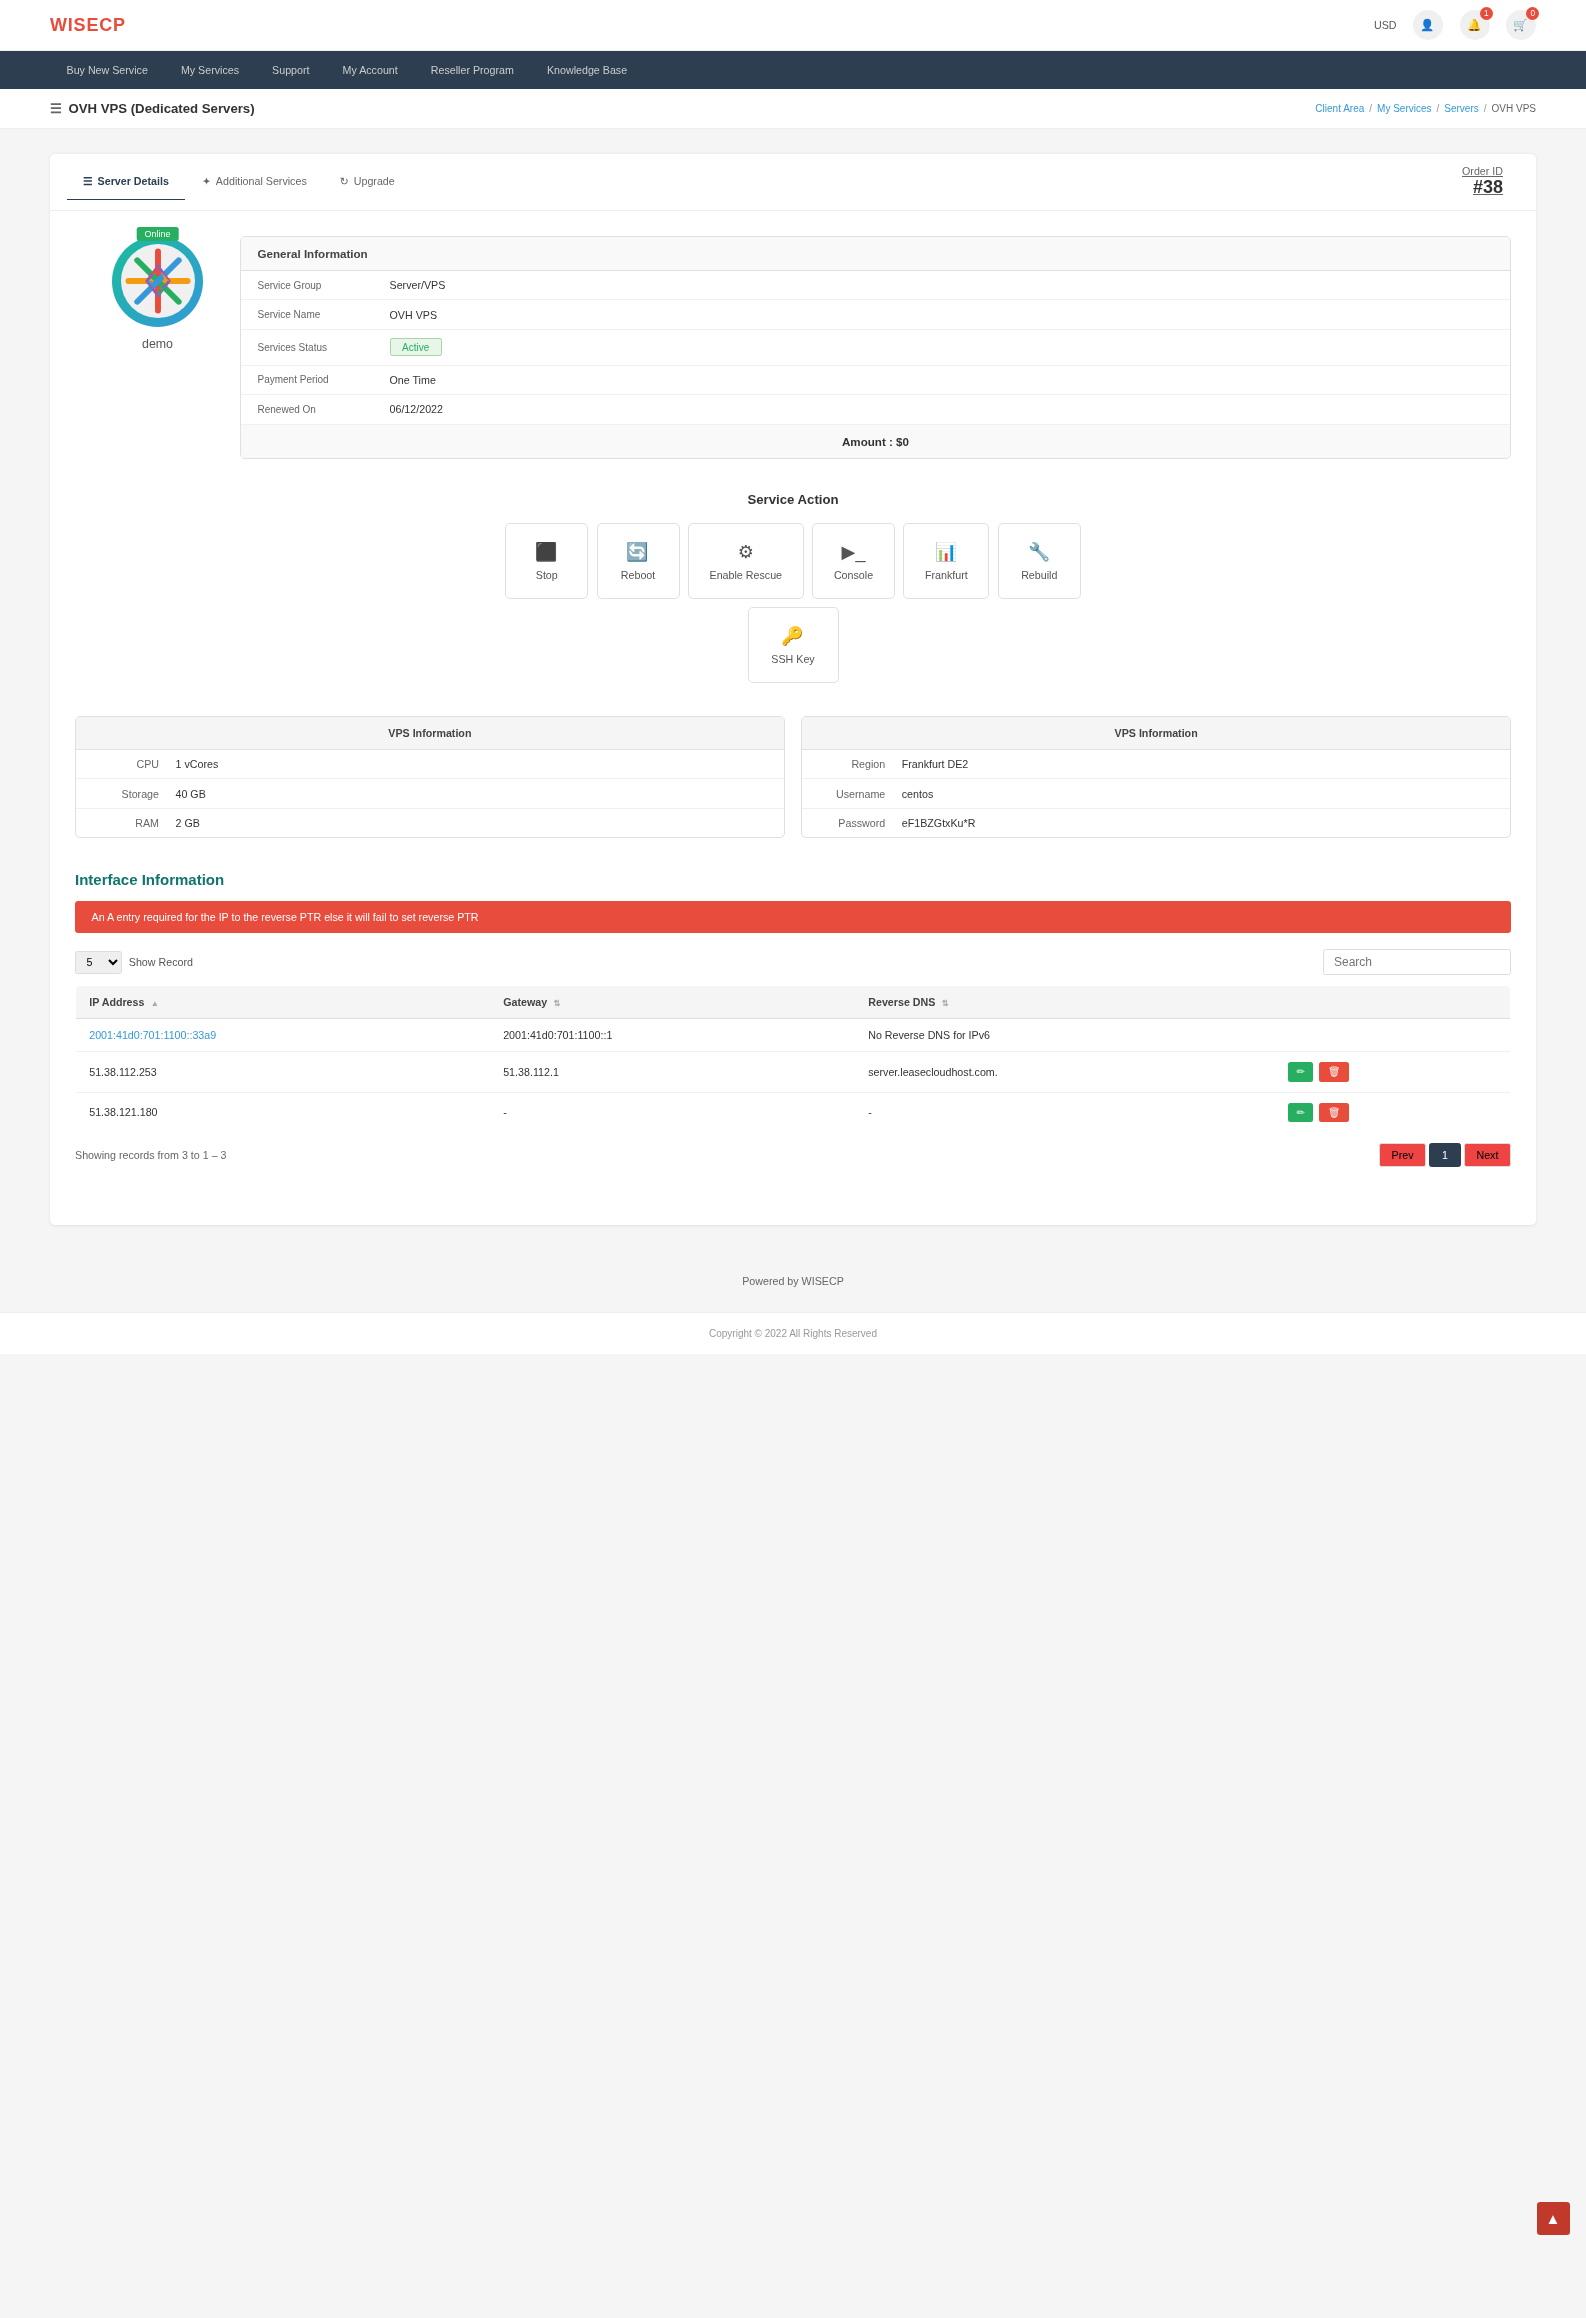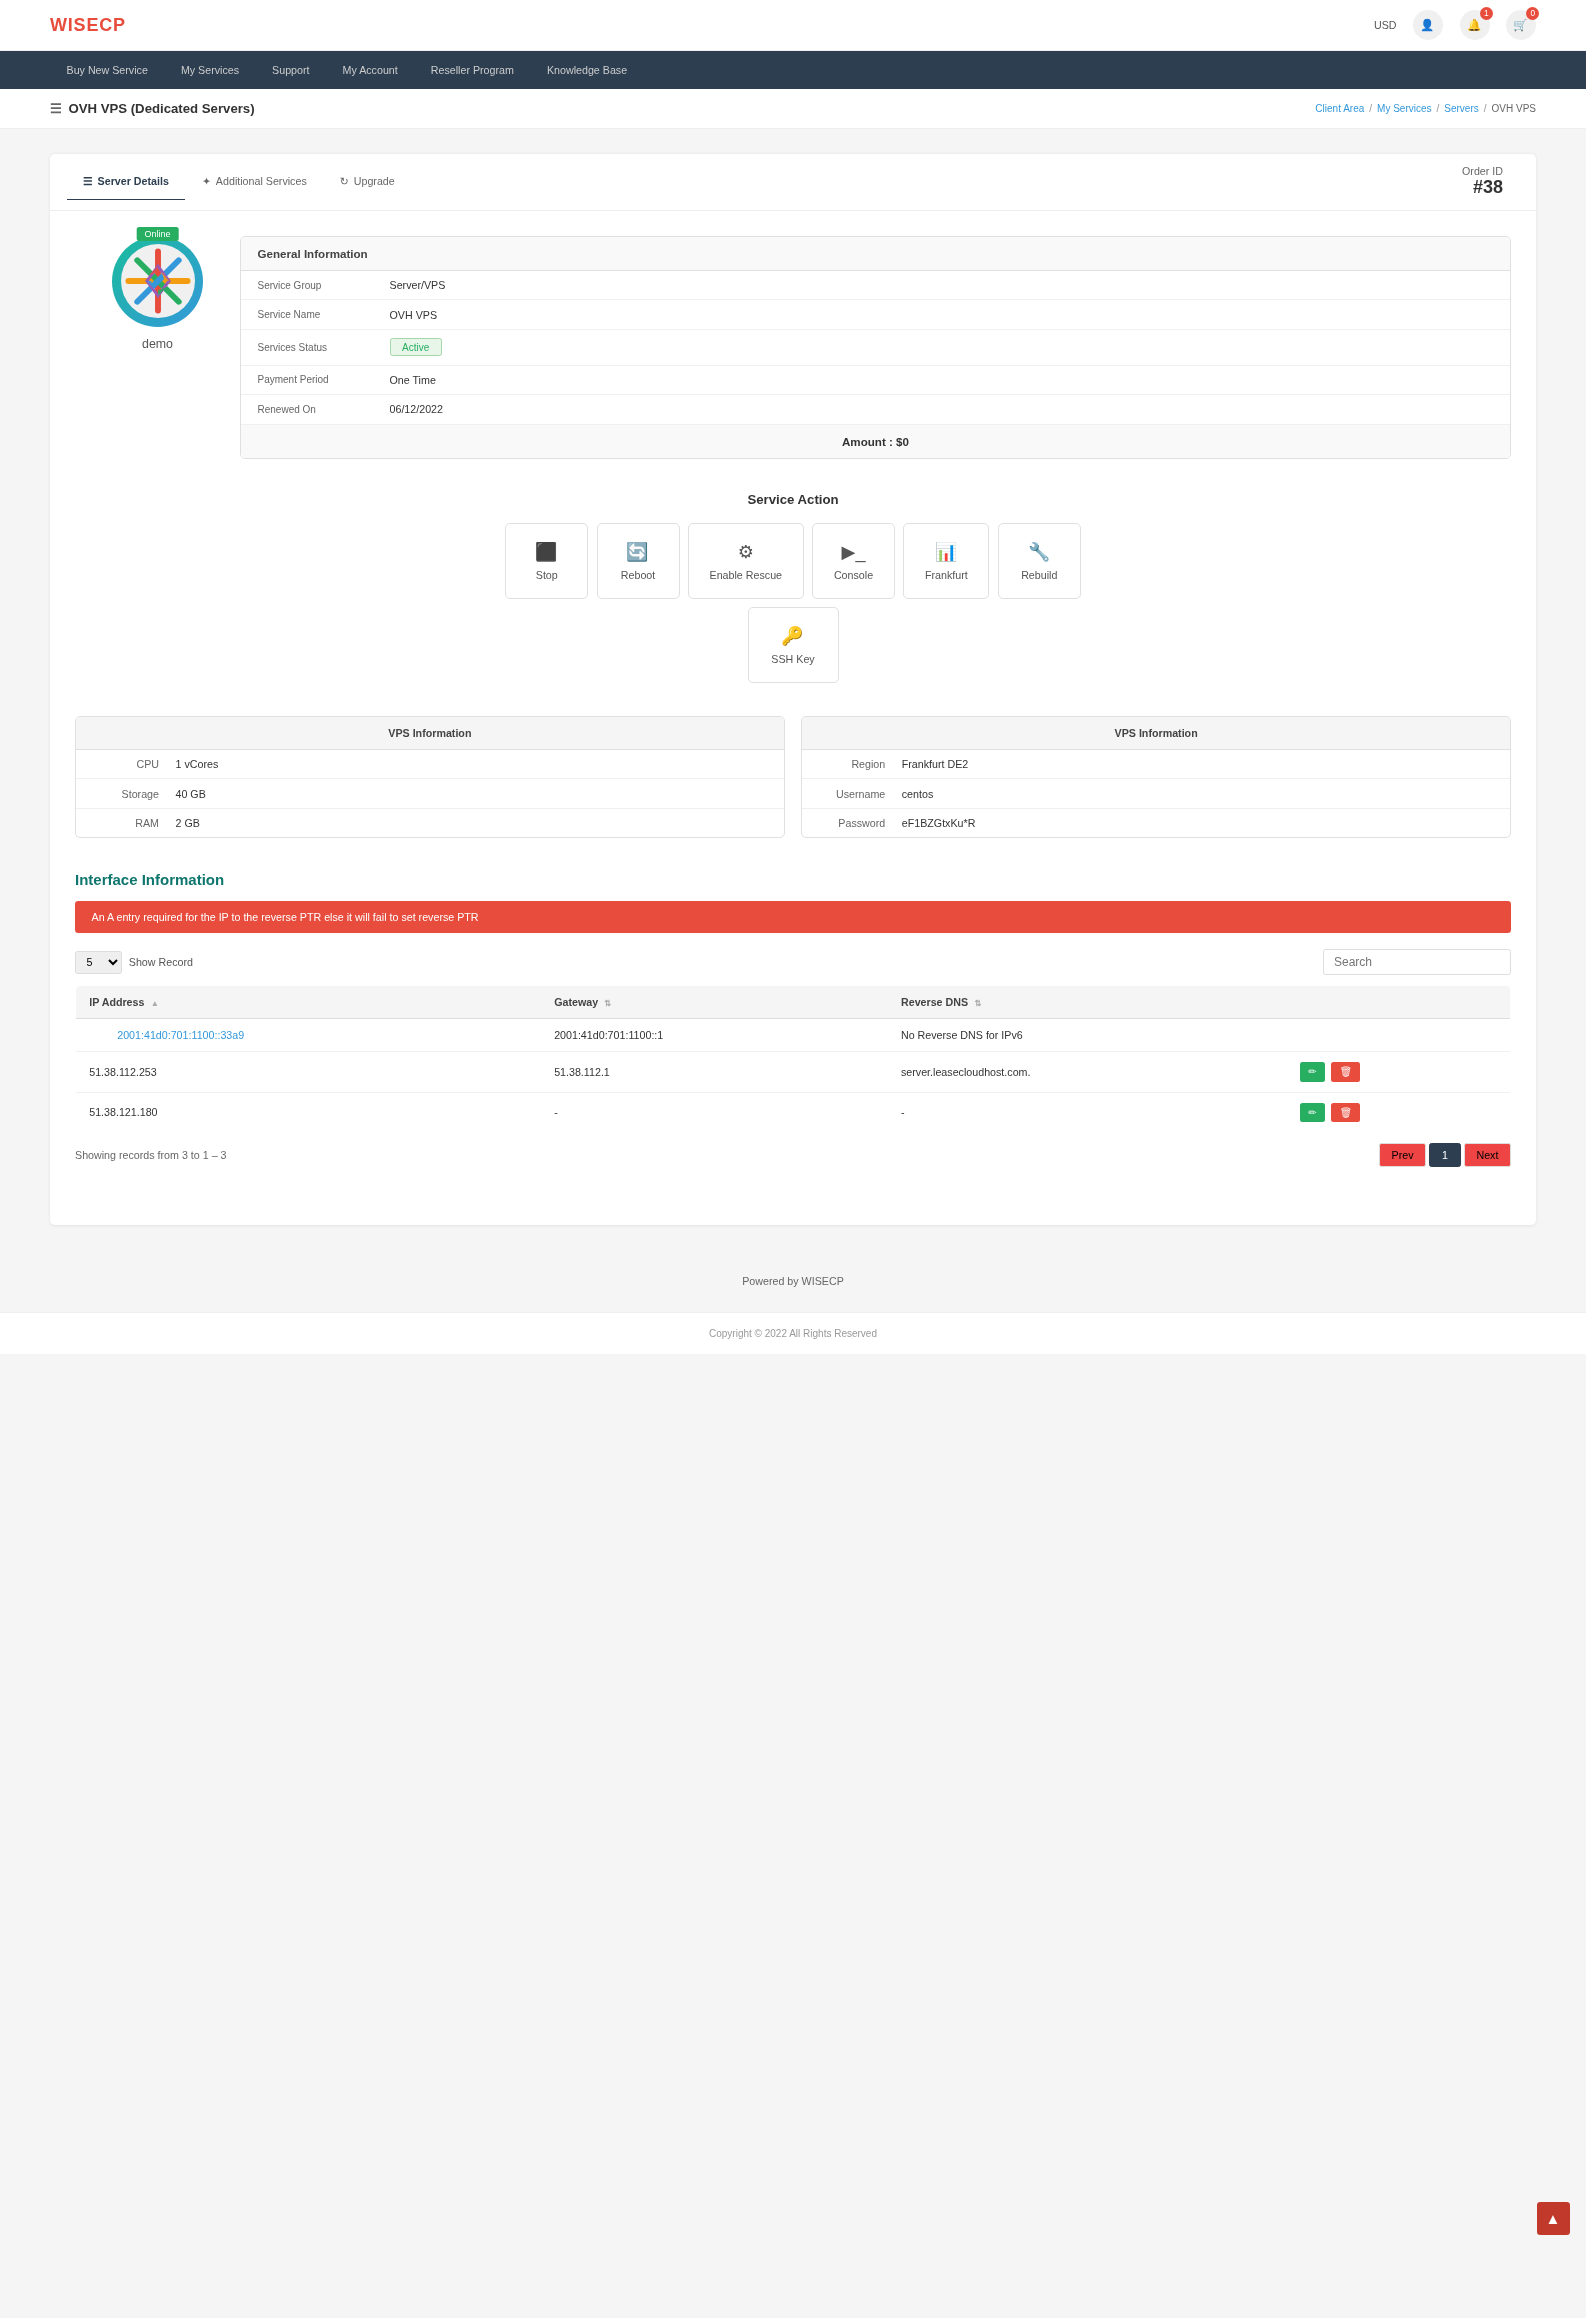--- a/index.html
+++ b/index.html
@@ -28,21 +28,21 @@
 
     
     .main-content { padding: 25px 50px; }
 
     
     .tabs-container { background: #fff; border-radius: 5px; box-shadow: 0 0.8px 3.3px rgba(0,0,0,0.08); }
     .tabs-header { display: flex; border-bottom: 0.8px solid #eee; align-items: center; padding: 0 16.5px; justify-content: space-between; }
     .tabs-left { display: flex; }
     .tab { padding: 11.6px 16.5px; font-size: 10.7px; cursor: pointer; color: #666; border-bottom: 1.7px solid transparent; display: flex; align-items: center; gap: 5px; }
     .tab.active { color: #2c3e50; border-bottom-color: #2c3e50; font-weight: 600; }
-    .order-id { padding: 11.6px 16.5px; font-size: 10.7px; color: #666; text-align: right; }
+    .order-id { padding: 11.6px 16.5px; font-size: 10.7px; color: #666; text-align: right; text-decoration: underline; }
     .order-id strong { display: block; font-size: 18px; color: #333; }
 
     
     .content-area { padding: 25px; }
 
     
     .service-info { display: flex; margin-bottom: 33px; }
     .server-visual { display: flex; flex-direction: column; align-items: center; min-width: 165px; }
     .server-logo-wrap { position: relative; width: 91px; height: 91px; }
     .online-badge { position: absolute; top: -8.3px; left: 50%; transform: translateX(-50%); background: #27ae60; color: #fff; font-size: 9px; padding: 1.7px 8.3px; border-radius: 2.5px; white-space: nowrap; }
@@ -86,21 +86,21 @@
     .table-controls { display: flex; justify-content: space-between; align-items: center; margin-bottom: 10px; }
     .show-records { display: flex; align-items: center; gap: 6.6px; font-size: 10.7px; color: #555; }
     .records-select { border: 0.8px solid #ddd; border-radius: 2.5px; padding: 3.3px 6.6px; font-size: 10.7px; }
     .search-input { border: 0.8px solid #ddd; border-radius: 2.5px; padding: 5px 10px; font-size: 12px; width: 188px; }
 
     
     .data-table { width: 100%; border-collapse: collapse; border: 0.8px solid #e0e0e0; border-radius: 5px; overflow: hidden; }
     .data-table th { background: #f5f5f5; padding: 10px 13.2px; text-align: left; font-size: 10.7px; color: #444; font-weight: 600; border-bottom: 0.8px solid #ddd; }
     .data-table td { padding: 10px 13.2px; font-size: 10.7px; color: #333; border-bottom: 0.8px solid #f0f0f0; }
     .data-table tr:last-child td { border-bottom: none; }
-    .ip-link { color: #3498db; text-decoration: none; margin-left: 28px; }
+    .ip-link { color: #3498db; text-decoration: none; }
     .action-edit { background: #27ae60; color: #fff; border: none; padding: 4.1px 8.3px; border-radius: 2.5px; cursor: pointer; font-size: 10px; margin-right: 3.3px; }
     .action-delete { background: #e74c3c; color: #fff; border: none; padding: 4.1px 8.3px; border-radius: 2.5px; cursor: pointer; font-size: 10px; }
 
     
     .pagination-area { display: flex; justify-content: space-between; align-items: center; margin-top: 10px; font-size: 10.7px; color: #666; }
     .pagination { display: flex; gap: 3.3px; }
     .page-btn { padding: 5px 11.6px; border: 0.8px solid #ddd; background: #ef4444; border-radius: 2.5px; cursor: pointer; font-size: 10.7px; }
     .page-btn.current { background: #2c3e50; color: #fff; border-color: #2c3e50; }
 
     

